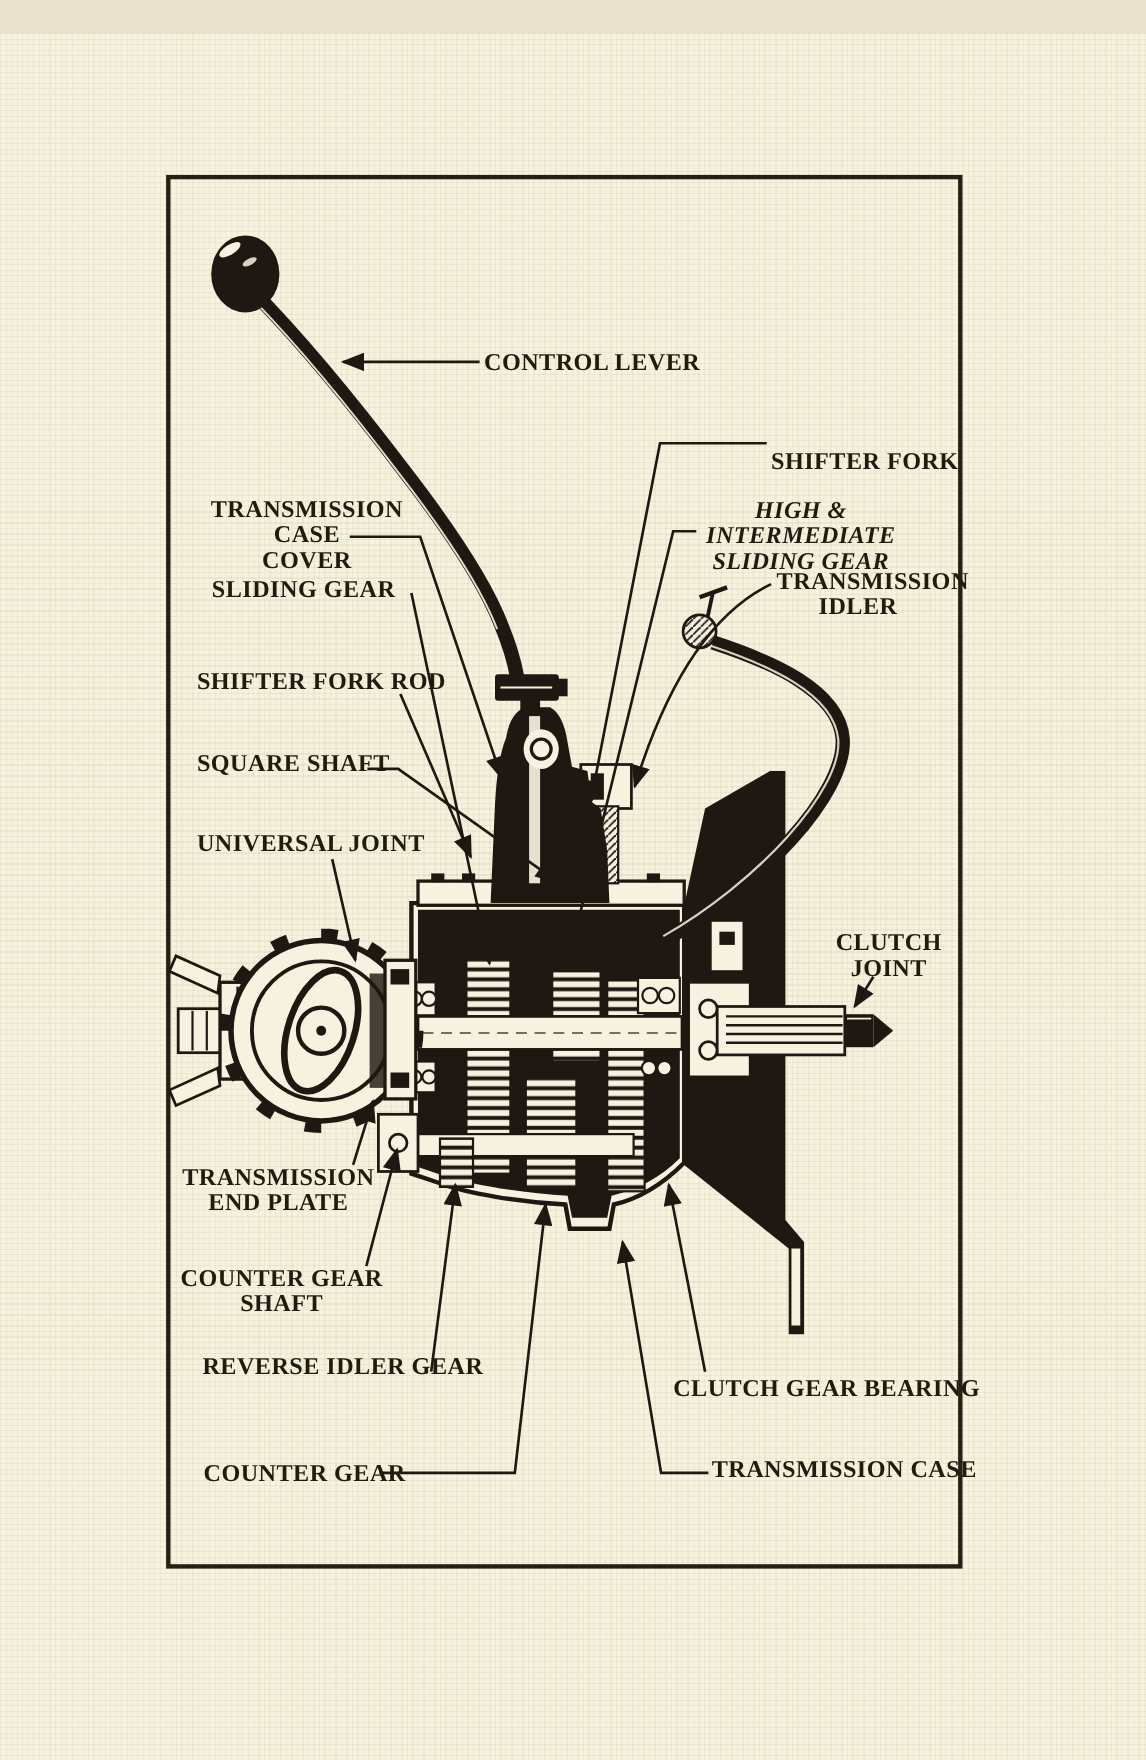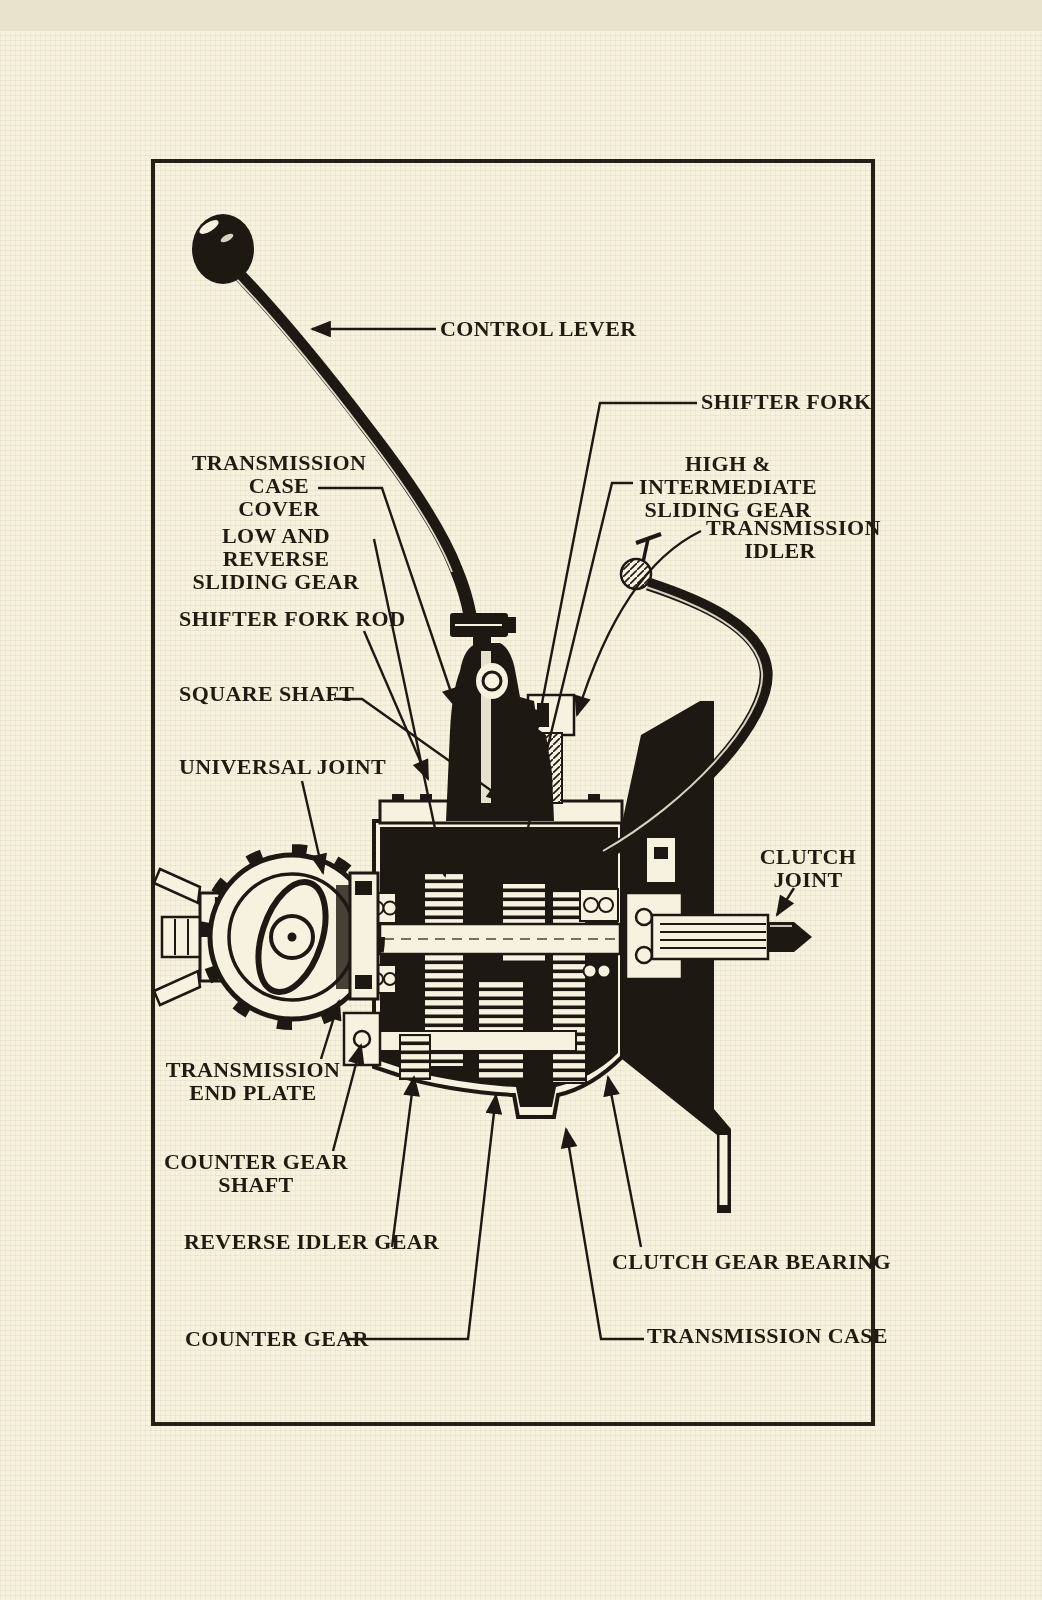--- a/index.html
+++ b/index.html
@@ -179,36 +179,35 @@
       <path d="M641 1216 L608 1046" marker-end="url(#arr)"></path>
       <path d="M345 1308 L468 1308 L496 1064" marker-end="url(#arr)"></path>
       <path d="M644 1308 L601 1308 L566 1098" marker-end="url(#arr)"></path>
     </g>
   </svg>
 
   <div class="lb" style="left:440px; top:286px;">
     <span>CONTROL LEVER</span>
   </div>
 
-  <div class="lb" style="left:701px; top:359px;">
+  <div class="lb" style="left:701px; top:376px;">
     <span>SHIFTER FORK</span>
   </div>
 
   <div class="lb ctr" style="left:178px; top:420px; width:202px;">
     <div>TRANSMISSION CASE</div>
     <div>COVER</div>
   </div>
 
-  <div class="lb ctr" style="left:608px; top:421px; width:240px;">
+  <div class="lb ctr" style="left:608px; top:421px; width:240px;font-style:italic;">
     <div>HIGH &amp; INTERMEDIATE</div>
     <div>SLIDING GEAR</div>
   </div>
 
   <div class="lb ctr" style="left:176px; top:493px; width:200px;">
-    <div>LOW AND REVERSE</div>
     <div>SLIDING GEAR</div>
   </div>
 
   <div class="lb ctr" style="left:706px; top:485px; width:148px;">
     <div>TRANSMISSION</div>
     <div>IDLER</div>
   </div>
 
   <div class="lb" style="left:179px; top:576px;">
     <span>SHIFTER FORK ROD</span>

